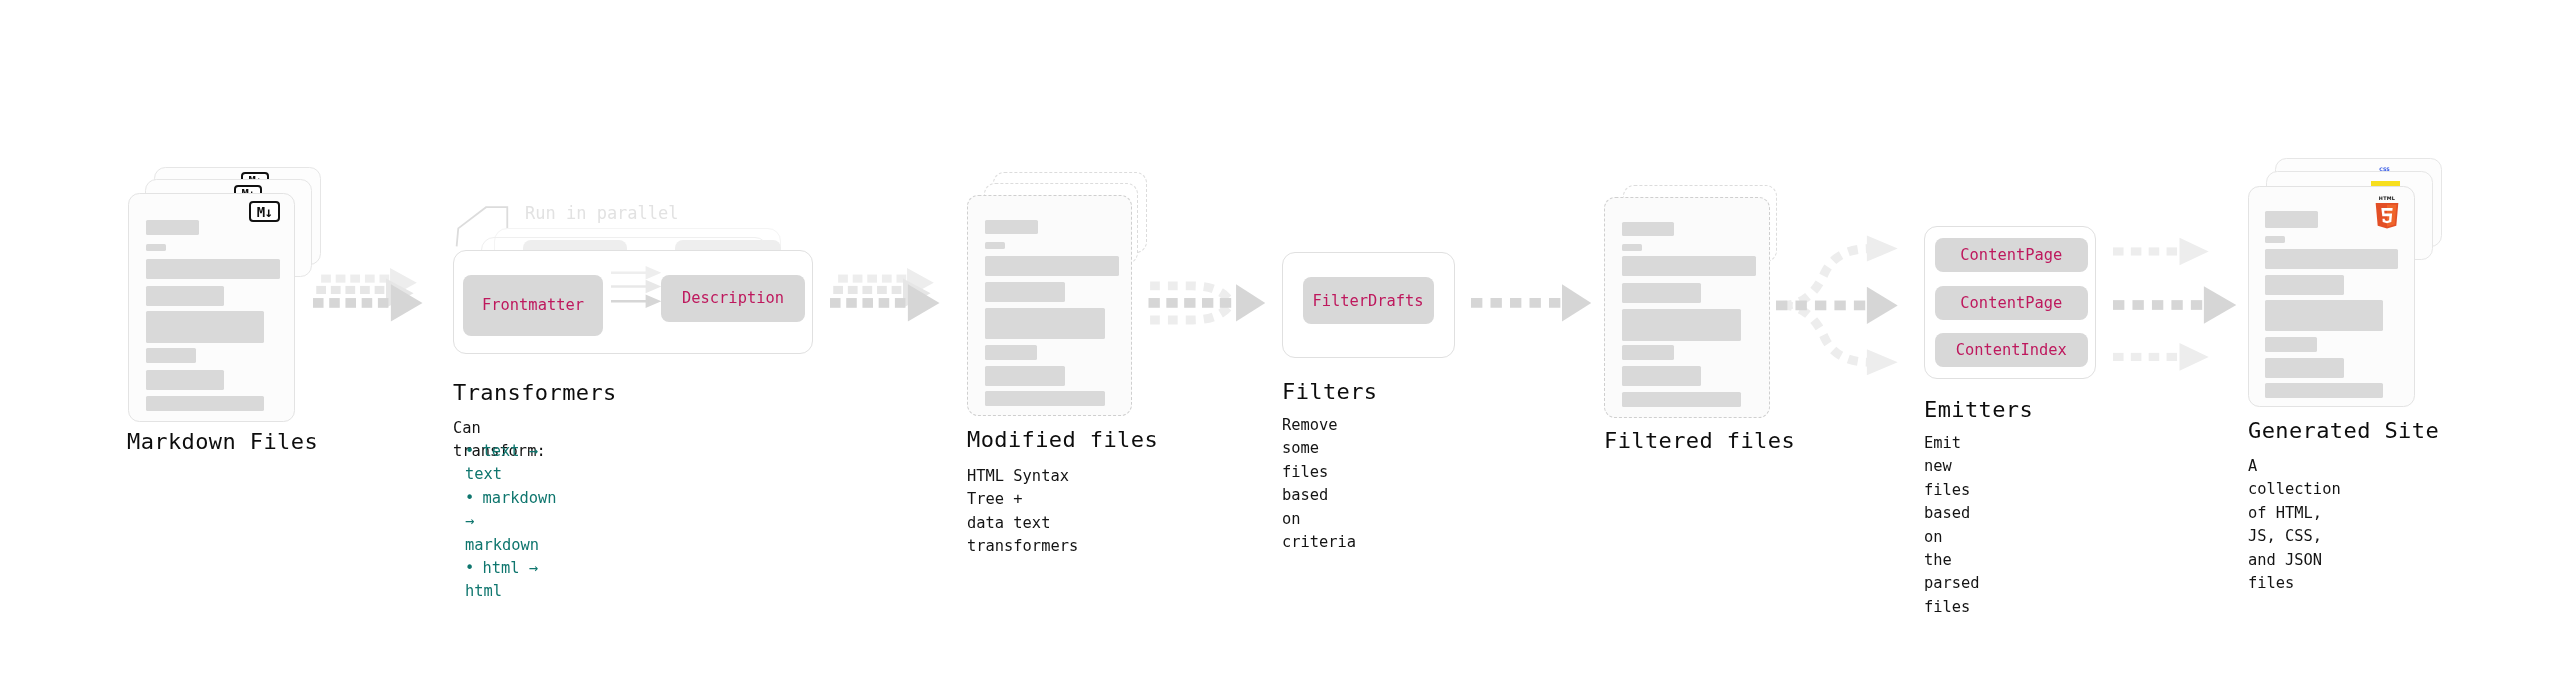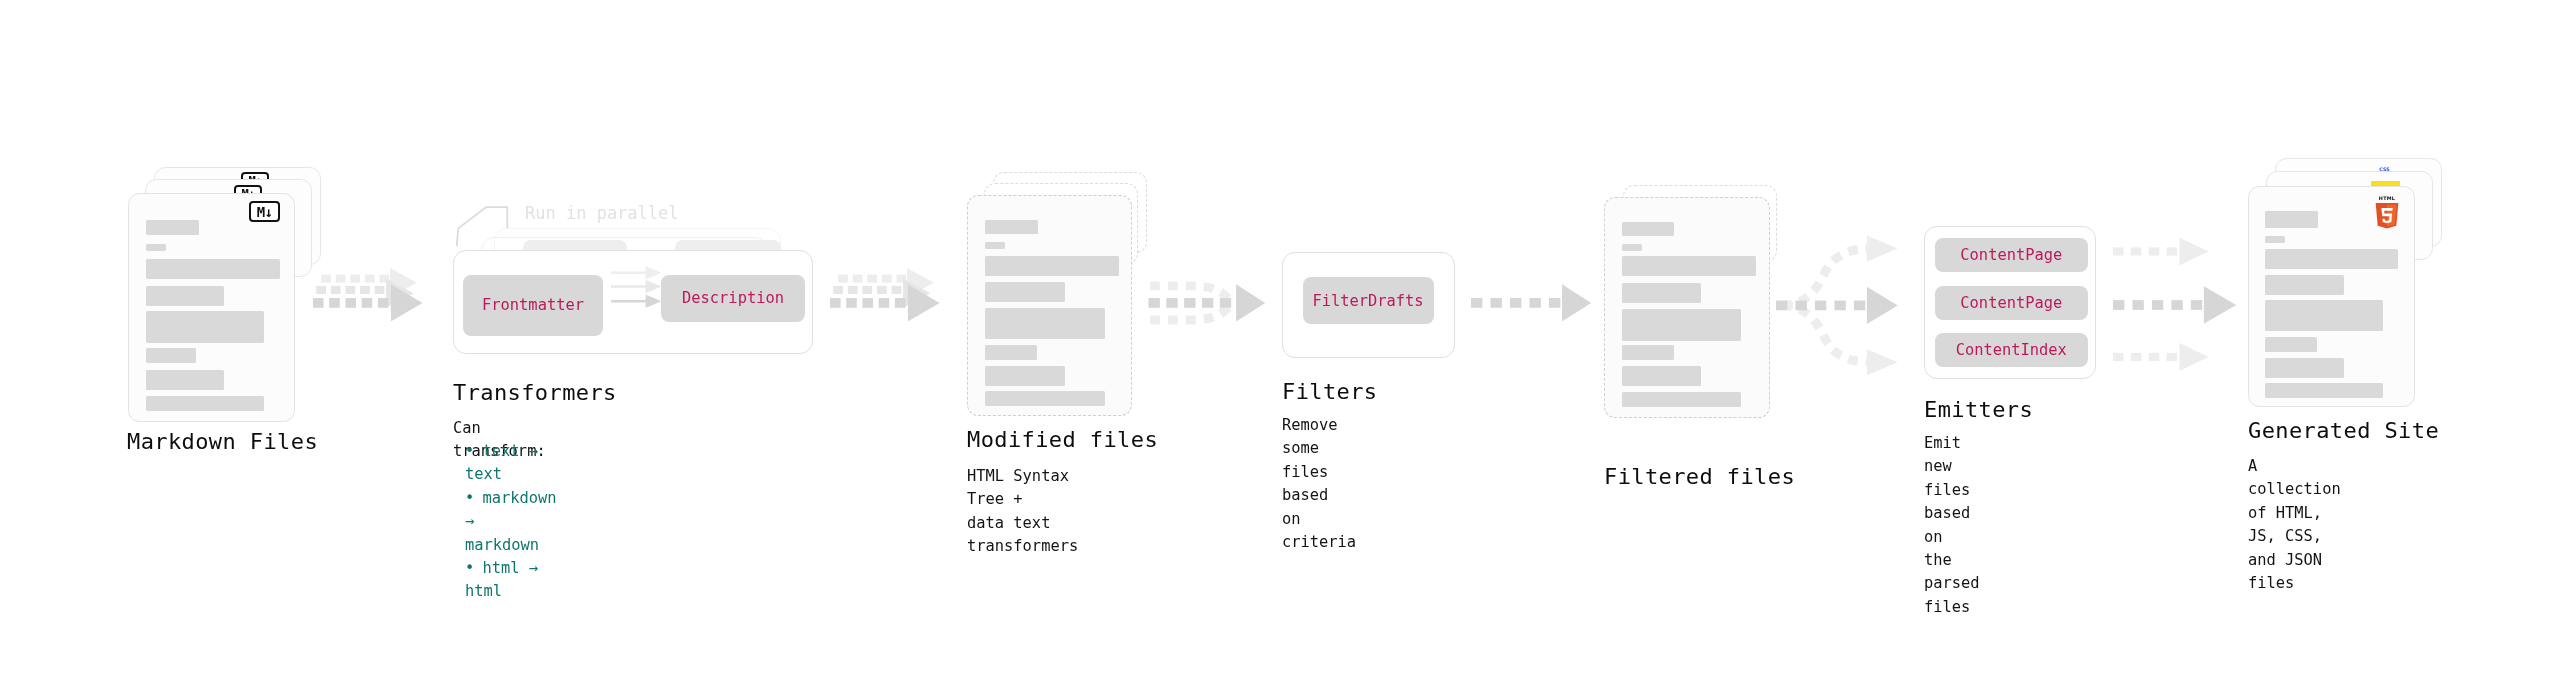--- a/index.html
+++ b/index.html
@@ -334,21 +334,21 @@
       <div class="bar" style="left:17px; top:23.6px;  width:52px;  height:14.6px;"></div>
       <div class="bar" style="left:17px; top:46px;  width:19.5px;  height:6.5px;"></div>
       <div class="bar" style="left:17px; top:58px;  width:134px; height:20.3px;"></div>
       <div class="bar" style="left:17px; top:85px; width:79px;  height:19.5px;"></div>
       <div class="bar" style="left:17px; top:111px; width:119px; height:32px;"></div>
       <div class="bar" style="left:17px; top:147px; width:52px;  height:14.6px;"></div>
       <div class="bar" style="left:17px; top:168px; width:79px;  height:20.3px;"></div>
       <div class="bar" style="left:17px; top:194px; width:119px; height:15.4px;"></div>
     </div>
 
-    <div class="title" style="left:1604px; top:428px;margin-top:36px;">Filtered files</div>
+    <div class="title" style="left:1604px; top:428px;">Filtered files</div>
   </div>
 
   <svg class="ov" style="left:1776px; top:234px; width:142px; height:142px;" viewBox="0 0 175 175">
     <g stroke="#ededed" stroke-width="11" stroke-dasharray="12 10" fill="none">
       <path d="M8 88 Q42 88 60 48 Q74 18 116 18"></path>
       <path d="M8 88 Q42 88 60 128 Q74 158 116 158"></path>
     </g>
     <g fill="#ededed">
       <polygon points="112,2 150,18 112,34"></polygon>
       <polygon points="112,142 150,158 112,174"></polygon>

